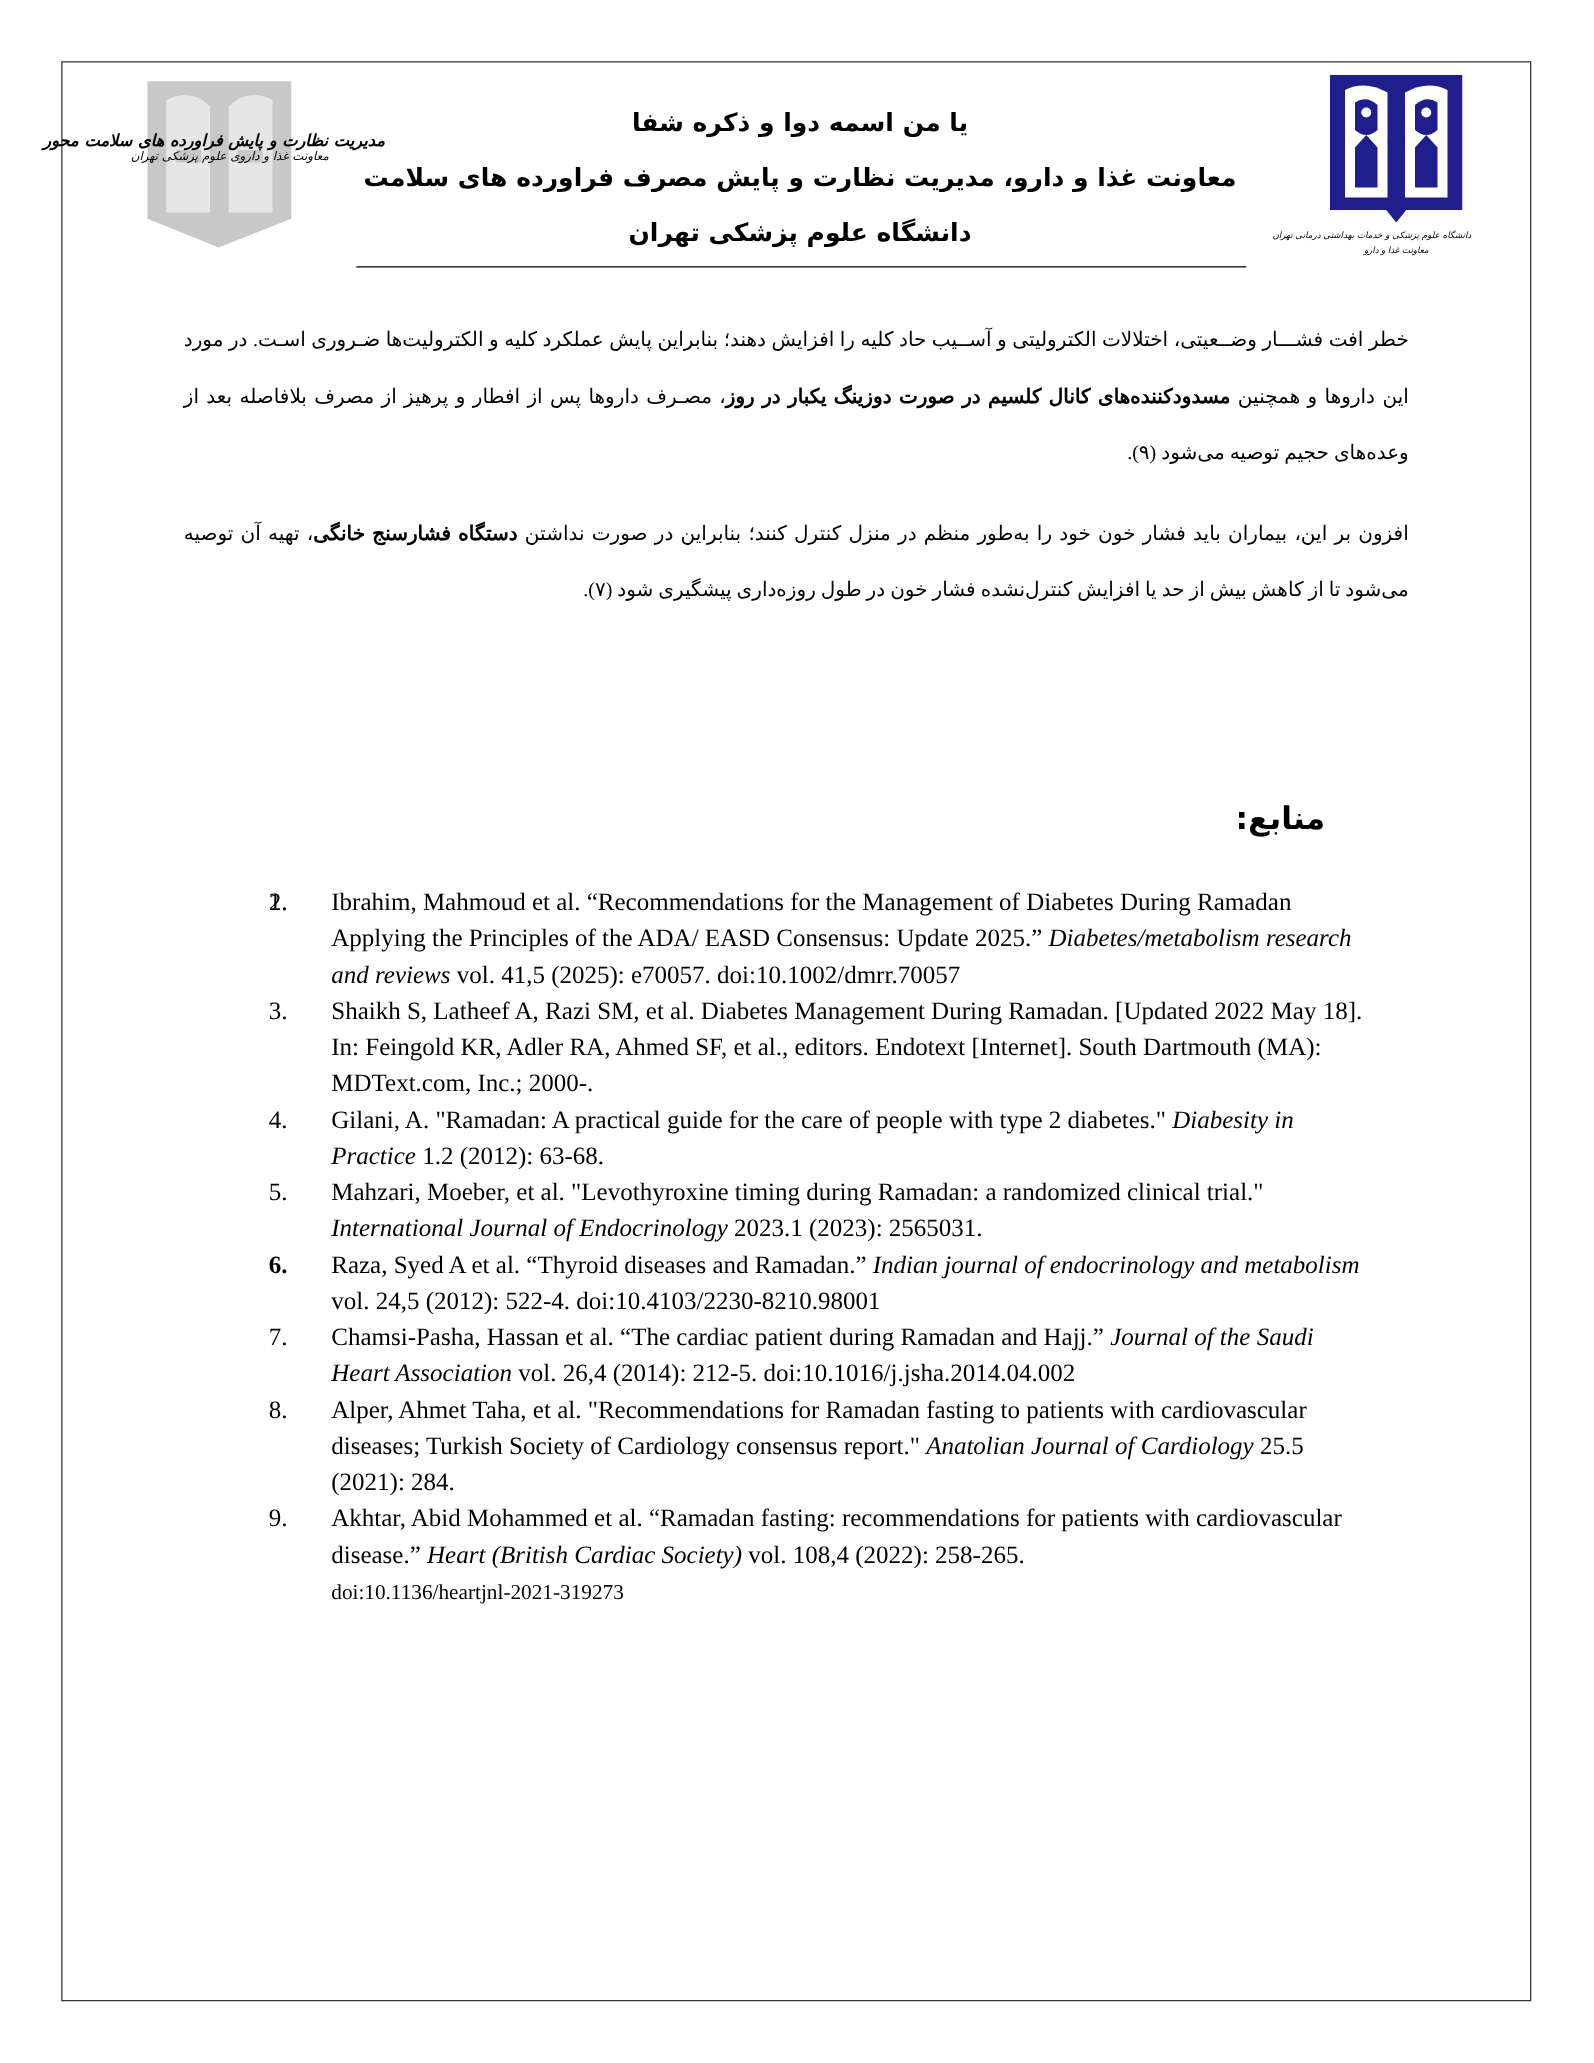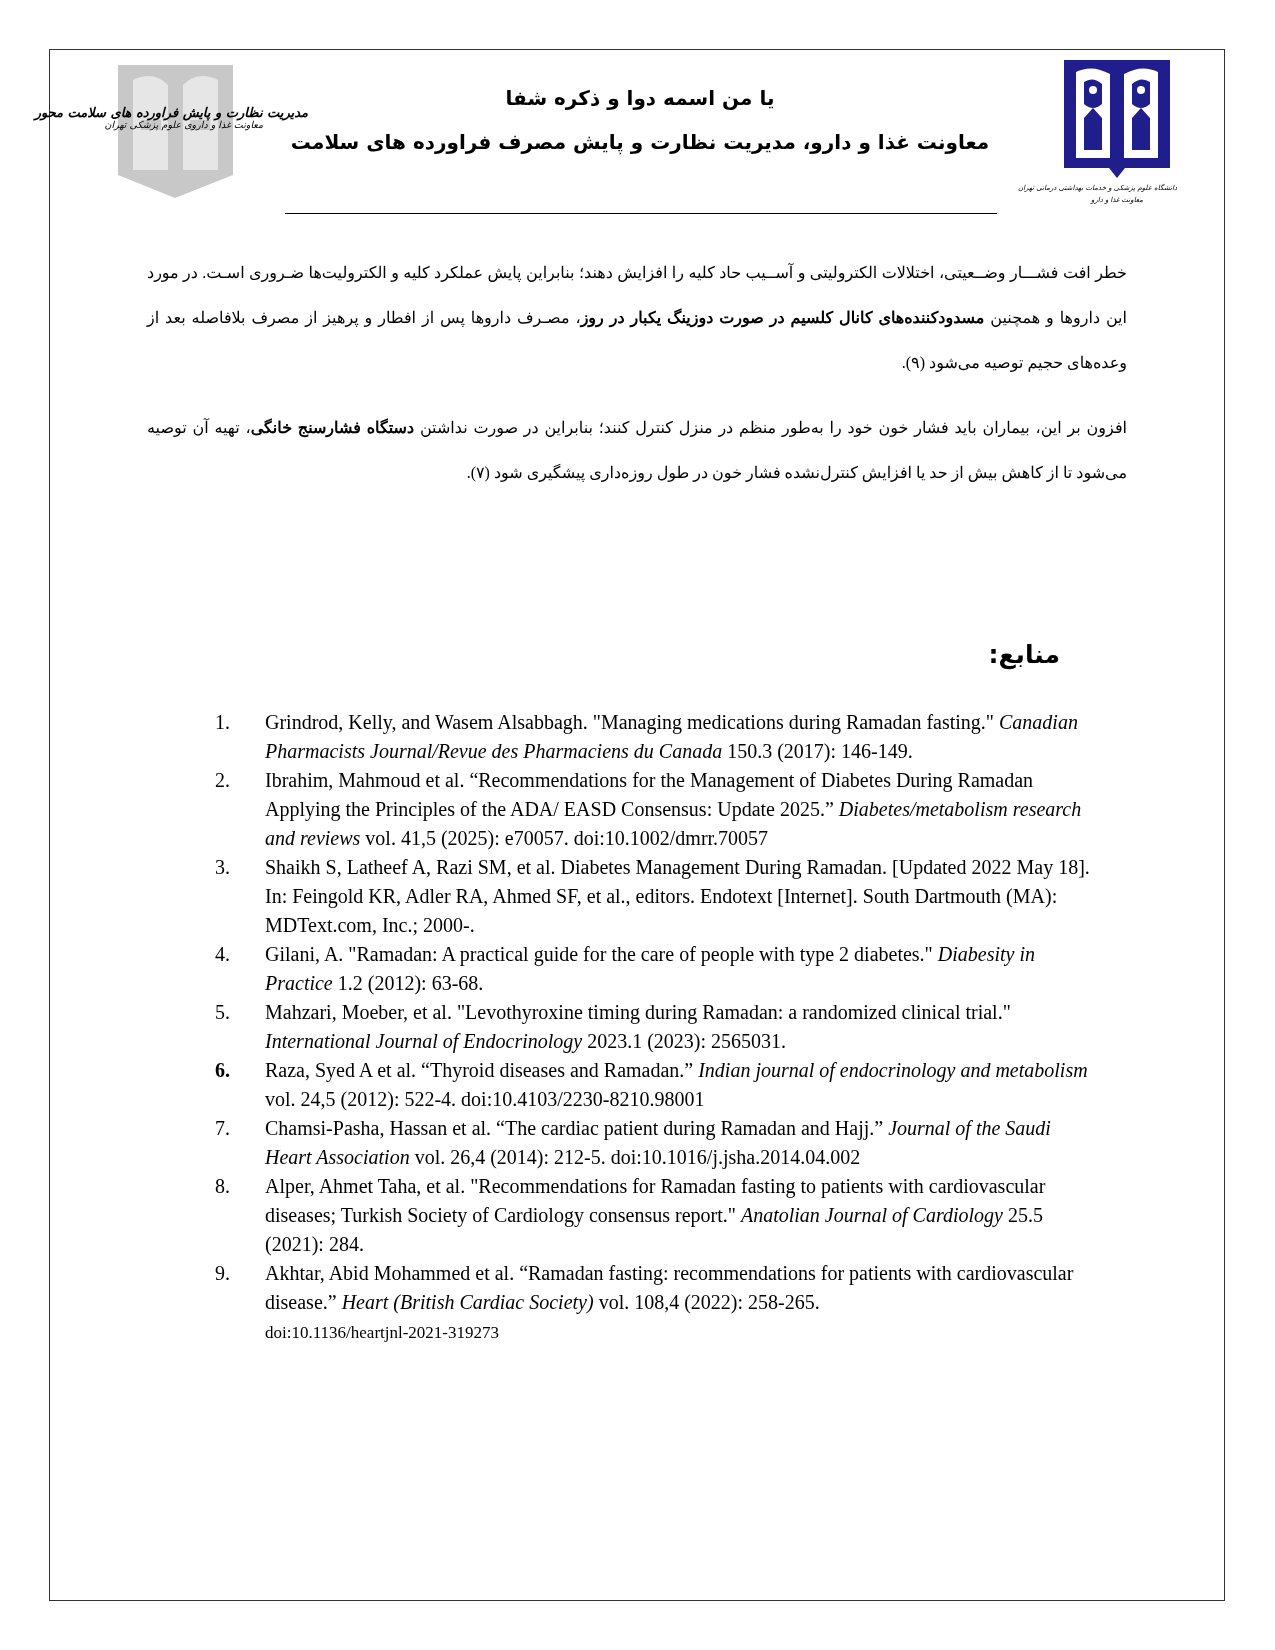--- a/index.html
+++ b/index.html
@@ -51,20 +51,21 @@
     <rect x="77" y="60" width="20" height="10" fill="#c8c8c8"></rect>
     <path d="M62 45 L70 60 L62 75 L54 60 Z" fill="#c8c8c8"></path>
   </svg>
   <div class="logo-left-text1">مدیریت نظارت و پایش فراورده های سلامت محور</div>
   <div class="logo-left-text2">معاونت غذا و داروی علوم پزشکی تهران</div>
 </div>
 
 <div class="header-center">
   <div class="header-line">یا من اسمه دوا و ذکره شفا</div>
   <div class="header-line">معاونت غذا و دارو، مدیریت نظارت و پایش مصرف فراورده های سلامت</div>
+  <div class="header-line">دانشگاه علوم پزشکی تهران</div>
 </div>
 <div class="header-rule"></div>
 
 <div class="logo-right">
   <svg class="logo-right-emblem" viewBox="0 0 106 118">
     <rect x="0" y="0" width="106" height="108" fill="#1f1e8c"></rect>
     <path d="M53 100 L45 108 L53 118 L61 108 Z" fill="#1f1e8c"></path>
     <path d="M12 12 Q28 4 46 14 V98 H12 Z" fill="#ffffff"></path>
     <path d="M60 14 Q78 4 94 12 V98 H60 Z" fill="#ffffff"></path>
     <path d="M20 22 Q29 16 38 24 V44 Q29 52 20 44 Z" fill="#1f1e8c"></path>
@@ -81,21 +82,20 @@
 
 <div class="fa-body fa-p1"><span>خطر افت فشـــار وضــعیتی، اختلالات الکترولیتی و آســیب حاد کلیه را افزایش دهند؛ بنابراین پایش عملکرد کلیه و الکترولیت‌ها ضـروری اسـت. در مورد این داروها و همچنین </span><b>مسدودکننده‌های کانال کلسیم در صورت دوزینگ یکبار در روز</b><span>، مصـرف داروها پس از افطار و پرهیز از مصرف بلافاصله بعد از وعده‌های حجیم توصیه می‌شود (۹).</span></div>
 
 <div class="fa-body fa-p2"><span>افزون بر این، بیماران باید فشار خون خود را به‌طور منظم در منزل کنترل کنند؛ بنابراین در صورت نداشتن </span><b>دستگاه فشارسنج خانگی</b><span>، تهیه آن توصیه می‌شود تا از کاهش بیش از حد یا افزایش کنترل‌نشده فشار خون در طول روزه‌داری پیشگیری شود (۷).</span></div>
 
 <div class="refs-heading">منابع:</div>
 
 <ol class="refs">
   <li class="ref-item">
     <span class="ref-num">1.</span>
-    <span class="ref-text"><span>Grindrod, Kelly, and Wasem Alsabbagh. "Managing medications during Ramadan fasting." </span><i>Canadian Pharmacists Journal/Revue des Pharmaciens du Canada</i><span> 150.3 (2017): 146-149.</span></span>
   </li>
   <li class="ref-item">
     <span class="ref-num">2.</span>
     <span class="ref-text"><span>Ibrahim, Mahmoud et al. “Recommendations for the Management of Diabetes During Ramadan Applying the Principles of the ADA/ EASD Consensus: Update 2025.” </span><i>Diabetes/metabolism research and reviews</i><span> vol. 41,5 (2025): e70057. doi:10.1002/dmrr.70057</span></span>
   </li>
   <li class="ref-item">
     <span class="ref-num">3.</span>
     <span class="ref-text"><span>Shaikh S, Latheef A, Razi SM, et al. Diabetes Management During Ramadan. [Updated 2022 May 18]. In: Feingold KR, Adler RA, Ahmed SF, et al., editors. Endotext [Internet]. South Dartmouth (MA): MDText.com, Inc.; 2000-.</span></span>
   </li>
   <li class="ref-item">

